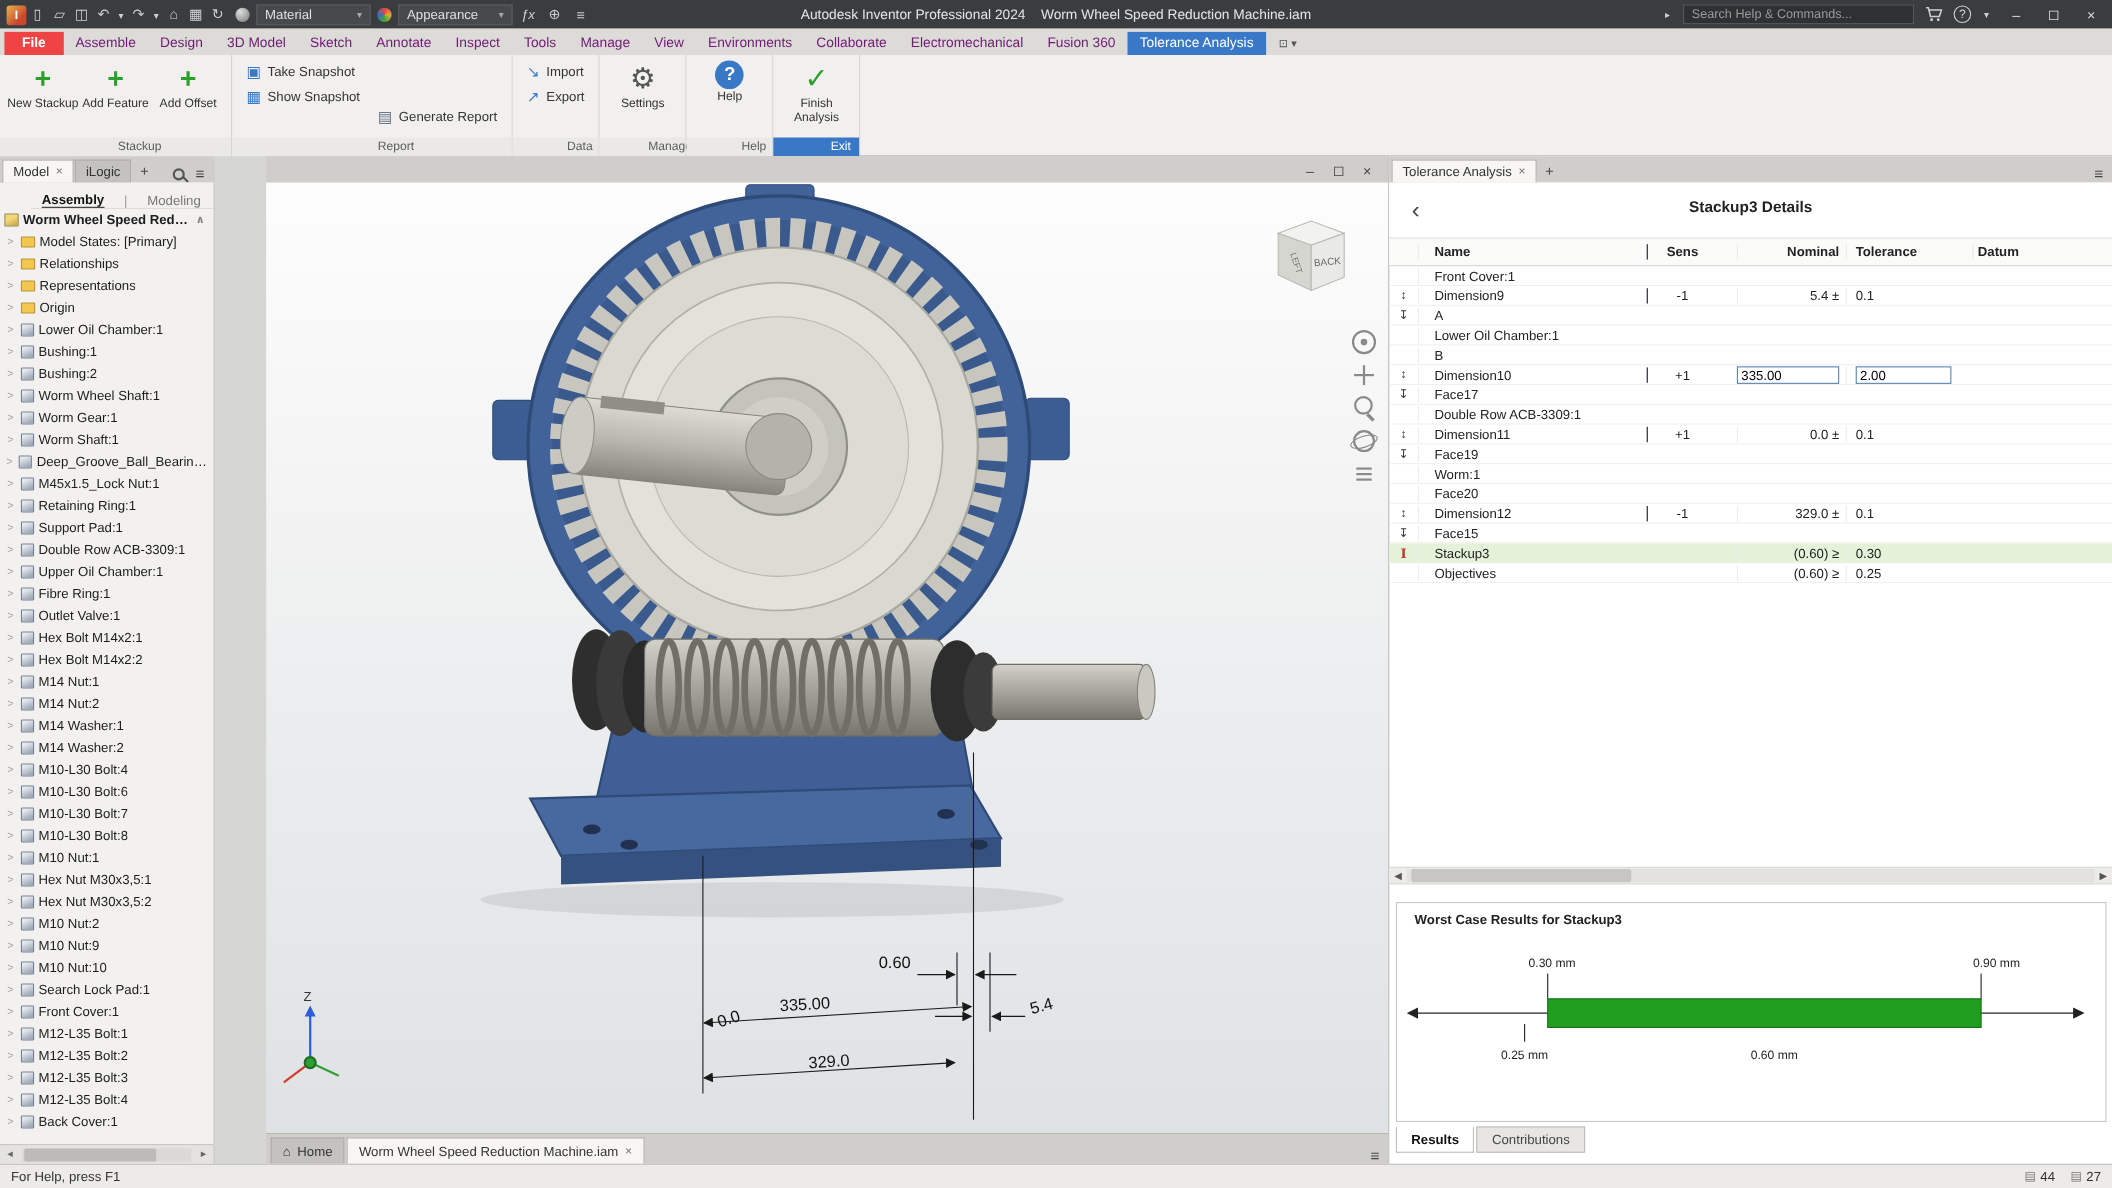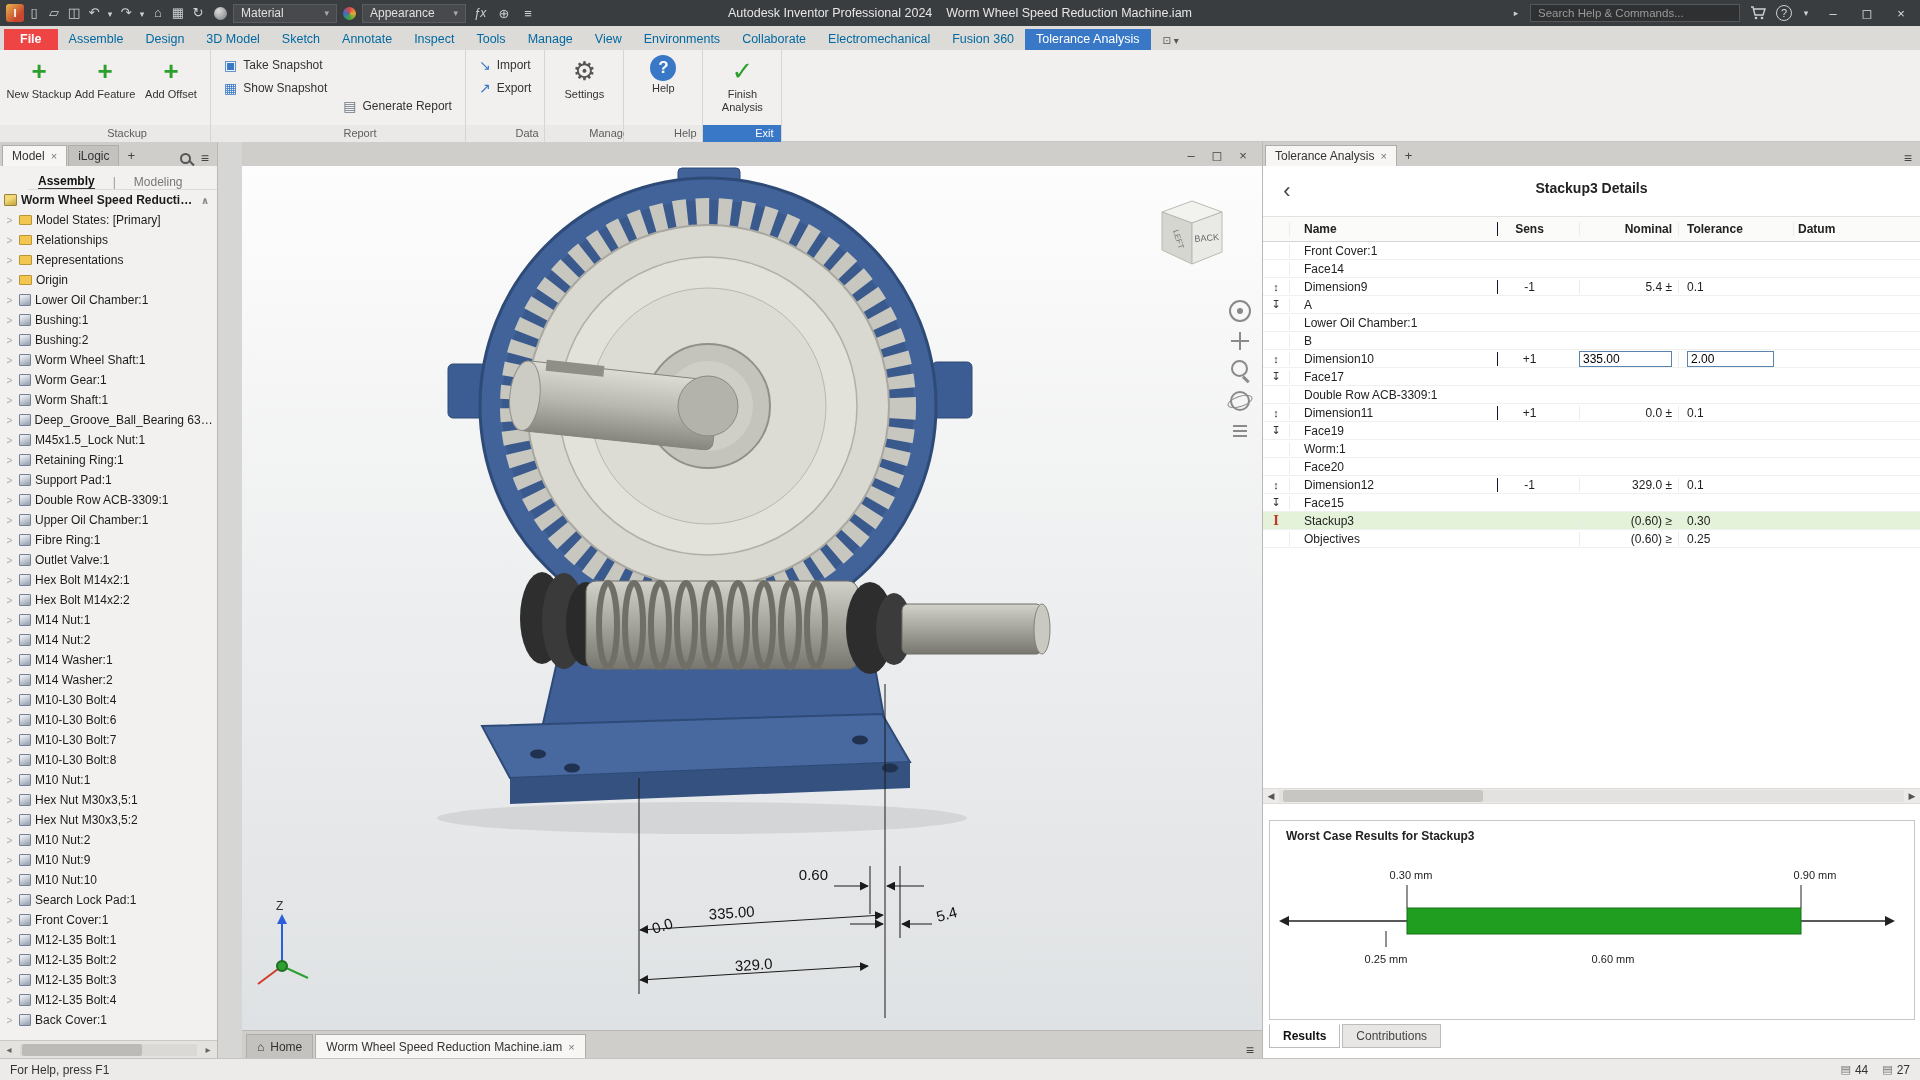--- a/index.html
+++ b/index.html
@@ -28,21 +28,21 @@
     font-size:11.5px; padding:0 7px; font-family:inherit; }
   #helpsearch::placeholder { color:#9a9a9a; }
   .qhelp { width:16px; height:16px; border-radius:50%; border:1.5px solid #cfcfcf; display:inline-flex;
     align-items:center; justify-content:center; font-size:11px; }
   .winbtn { width:26px; height:22px; display:inline-flex; align-items:center; justify-content:center;
     font-size:13px; color:#ddd; }
 
   
   #tabrow { position:absolute; top:26px; left:0; width:1920px; height:24px; background:#dcdbd8;
     display:flex; align-items:flex-end; padding-left:4px; }
-  .rtab { padding:3px 11px 4px; font-size:12.5px; color:#0369a1; white-space:nowrap; cursor:default; }
+  .rtab { padding:3px 11px 4px; font-size:12.5px; color:#701a75; white-space:nowrap; cursor:default; }
   .rtab.file { background:#ef4444; color:#fff; font-weight:bold; padding:3px 16px 4px; }
   .rtab.active { background:#3878c7; color:#fff; }
   #ribbonopts { margin-left:6px; font-size:10px; color:#555; padding:4px 6px; }
 
   
   #ribbon { position:absolute; top:50px; left:0; width:1920px; height:92px; background:#f1f0ee;
     border-bottom:1px solid #c6c5c2; }
   #ribbon-groups { display:flex; height:92px; }
   .rgroup { position:relative; border-right:1px solid #d6d5d2; padding:2px 6px 18px; }
   .rgroup-body { display:flex; height:72px; gap:2px; }
@@ -63,21 +63,21 @@
   .gi-blue { color:#3878c7; }
   .gi-gray { color:#6a7685; }
   .gi-dark { color:#555; }
   .gi-help { background:#3878c7; color:#fff; border-radius:50%; width:26px !important; height:26px !important;
     font-size:17px; font-weight:bold; align-self:center; }
   .rgroup-label { position:absolute; bottom:0; left:0; right:0; height:17px; text-align:center;
     font-size:11px; color:#5d5d5d; line-height:17px; background:#eae9e7;padding-left:44px; }
   .rgroup-label.hl { background:#3878c7; color:#fff; }
 
   
-  #browser { position:absolute; top:142px; left:0; width:218px; height:916px; background:#f2f1ef;
+  #browser { position:absolute; top:142px; left:0; width:195px; height:916px; background:#f2f1ef;
     border-right:1px solid #b9b8b5; }
   #viewportwrap { position:absolute; top:142px; left:242px; width:1020px; height:916px; }
   #rightpanel { position:absolute; top:142px; left:1262px; width:658px; height:916px; background:#fff;
     border-left:1px solid #b9b8b5; }
 
   .tabstrip { position:absolute; top:0; left:0; right:0; height:24px; background:#cfcecb;
     display:flex; align-items:flex-end; padding-left:2px; }
   .ptab { display:flex; align-items:center; gap:6px; height:21px; padding:0 9px; font-size:12px;
     background:#c3c2bf; color:#333; border:1px solid #aeadaa; border-bottom:none; margin-right:1px; }
   .ptab.active { background:#f7f6f4; }
@@ -767,28 +767,20 @@
   </div>
   <div id="tol-rows" data-name="tolerance-table">
       <div class="trrow" data-name="tolerance-row-front-cover-1">
         <span class="gut" data-name="row-gutter"></span>
         <span class="c-name" data-name="cell-name">Front Cover:1</span>
         <span class="c-sens" data-name="cell-sens"></span>
         <span class="c-nom" data-name="cell-nominal"></span>
         <span class="c-tol" data-name="cell-tolerance"></span>
         <span class="c-datum" data-name="cell-datum"></span>
       </div>
-      <div class="trrow" data-name="tolerance-row-face14">
-        <span class="gut" data-name="row-gutter"></span>
-        <span class="c-name" data-name="cell-name">Face14</span>
-        <span class="c-sens" data-name="cell-sens"></span>
-        <span class="c-nom" data-name="cell-nominal"></span>
-        <span class="c-tol" data-name="cell-tolerance"></span>
-        <span class="c-datum" data-name="cell-datum"></span>
-      </div>
       <div class="trrow" data-name="tolerance-row-dimension9">
         <span class="gut gut-dim" data-name="dim-icon">↕</span>
         <span class="c-name" data-name="cell-name">Dimension9</span>
         <span class="c-sens" data-name="cell-sens">-1</span>
         <span class="c-nom" data-name="cell-nominal">5.4 ±</span>
         <span class="c-tol" data-name="cell-tolerance">0.1</span>
         <span class="c-datum" data-name="cell-datum"></span>
       </div>
       <div class="trrow" data-name="tolerance-row-a">
         <span class="gut gut-datum" data-name="datum-icon">↧</span>

